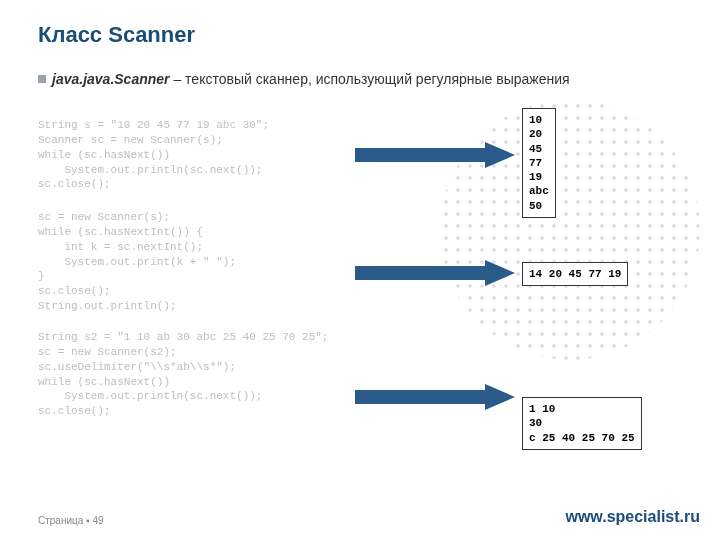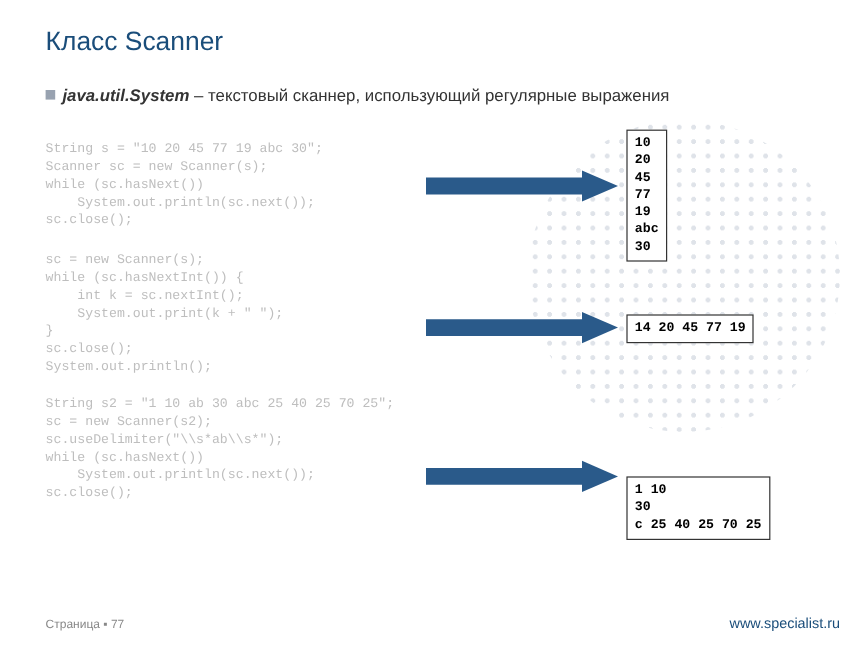--- a/index.html
+++ b/index.html
@@ -21,21 +21,21 @@
     background-size: 12px 12px;
     border-radius: 50%;
     opacity: 0.8;
     z-index: 0;
   }
   .slide-title {
     position: absolute;
     top: 22px;
     left: 38px;
     font-size: 22px;
-    font-weight: normal;
+    font-weight: bold;
     color: #1a4d7a;
     z-index: 2;
   }
   .desc {
     position: absolute;
     top: 70px;
     left: 38px;
     right: 20px;
     font-size: 14px;
     color: #333;
@@ -91,63 +91,63 @@
     position: absolute;
     bottom: 14px;
     left: 38px;
     font-size: 10px;
     color: #888;
   }
   .footer-right {
     position: absolute;
     bottom: 14px;
     right: 20px;
-    font-size: 12px;
-    font-weight: normal;
+    font-size: 16px;
+    font-weight: bold;
     color: #1a4d7a;
     padding-left: 12px;
   }
 </style>
 </head>
 <body>
 
 <div class="bg-dots"></div>
 
 <div class="slide-title">Класс Scanner</div>
 
 <div class="desc">
-  <span class="bullet"></span><b>java.util.System</b><span> –  текстовый сканнер, использующий регулярные выражения</span>
+  <span class="bullet"></span><b>java.java.Scanner</b><span> –  текстовый сканнер, использующий регулярные выражения</span>
 </div>
 
 <div class="code" style="top:118px">String s = "10 20 45 77 19 abc 30";
 Scanner sc = new Scanner(s);
 while (sc.hasNext())
     System.out.println(sc.next());
 sc.close();</div>
 
 <svg class="arrow" style="top:140px; left:355px" width="160" height="30">
   <line x1="0" y1="15" x2="130" y2="15" class="arrow-line"></line>
   <polygon points="130,2 160,15 130,28" class="arrow-head"></polygon>
 </svg>
 
 <div class="outbox" style="top:108px; left:522px">10
 20
 45
 77
 19
 abc
-30</div>
+50</div>
 
 <div class="code" style="top:210px">sc = new Scanner(s);
 while (sc.hasNextInt()) {
     int k = sc.nextInt();
     System.out.print(k + " ");
 }
 sc.close();
-System.out.println();</div>
+String.out.println();</div>
 
 <svg class="arrow" style="top:258px; left:355px" width="160" height="30">
   <line x1="0" y1="15" x2="130" y2="15" class="arrow-line"></line>
   <polygon points="130,2 160,15 130,28" class="arrow-head"></polygon>
 </svg>
 
 <div class="outbox" style="top:262px; left:522px">14 20 45 77 19</div>
 
 <div class="code" style="top:330px">String s2 = "1 10 ab 30 abc 25 40 25 70 25";
 sc = new Scanner(s2);
@@ -158,14 +158,14 @@
 
 <svg class="arrow" style="top:382px; left:355px" width="160" height="30">
   <line x1="0" y1="15" x2="130" y2="15" class="arrow-line"></line>
   <polygon points="130,2 160,15 130,28" class="arrow-head"></polygon>
 </svg>
 
 <div class="outbox" style="top:397px; left:522px">1 10
 30
 c 25 40 25 70 25</div>
 
-<div class="footer-left">Страница ▪ 77</div>
+<div class="footer-left">Страница ▪ 49</div>
 <div class="footer-right">www.specialist.ru</div>
 
 </body></html>

